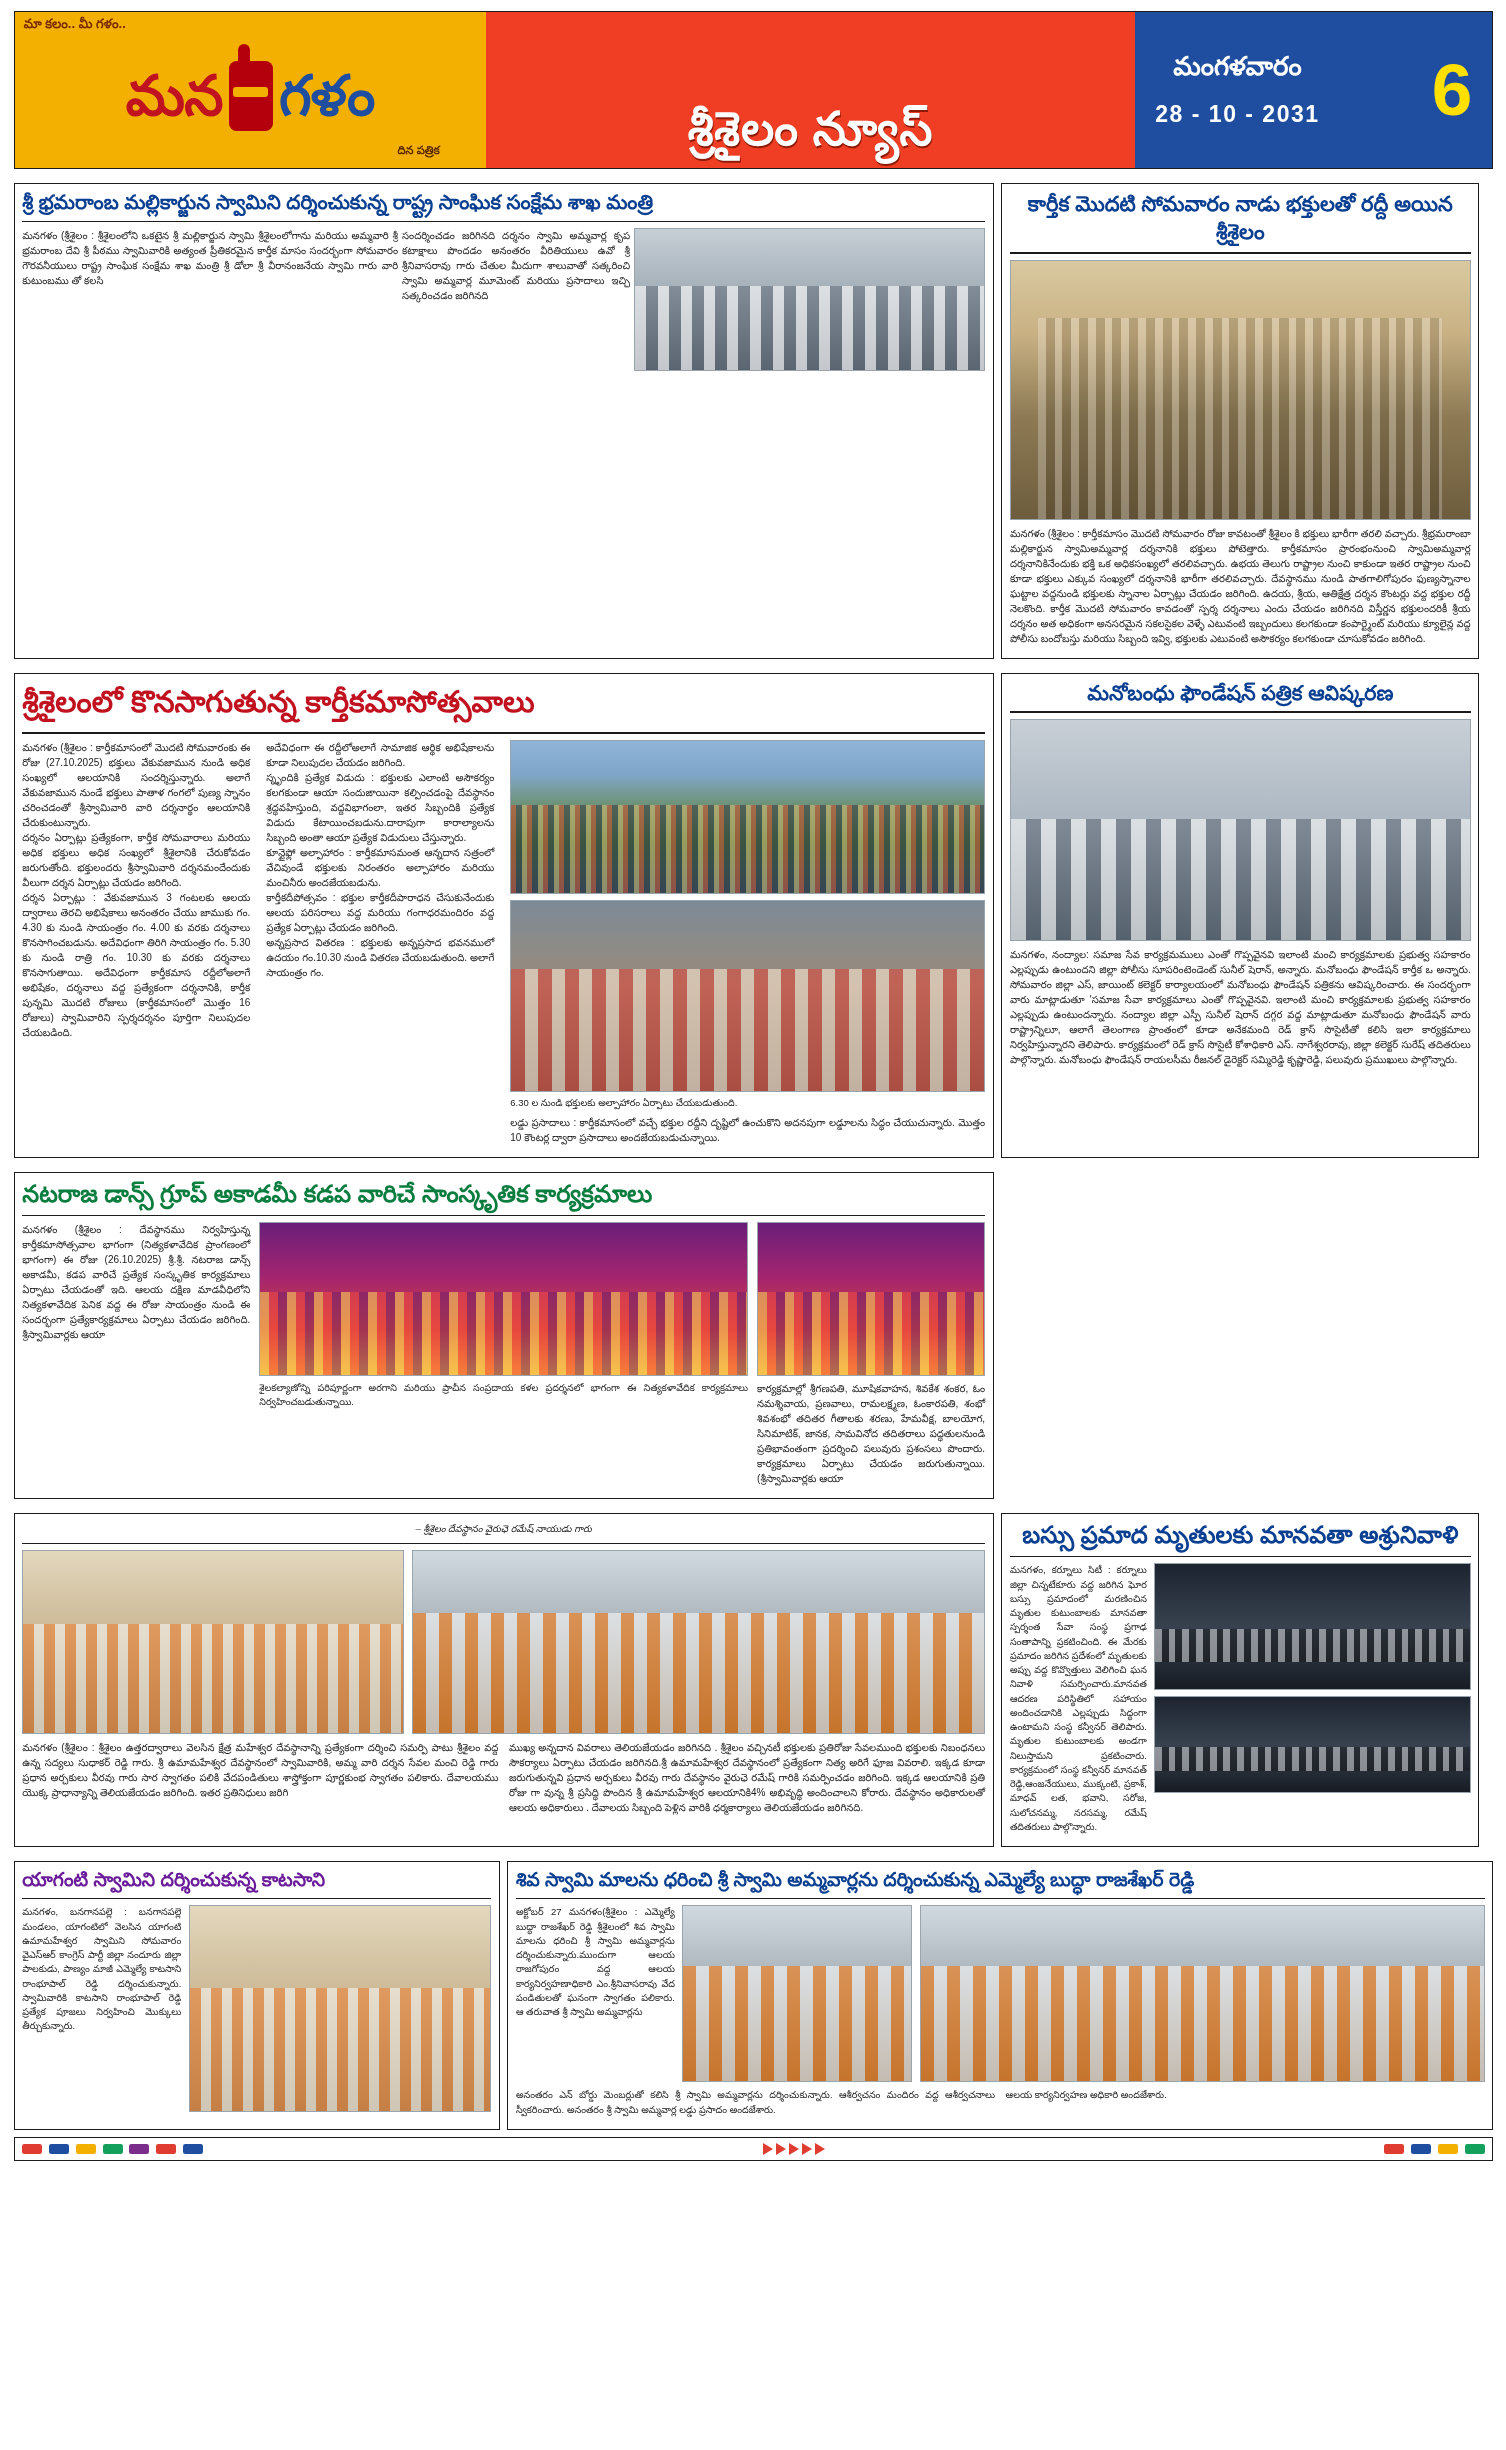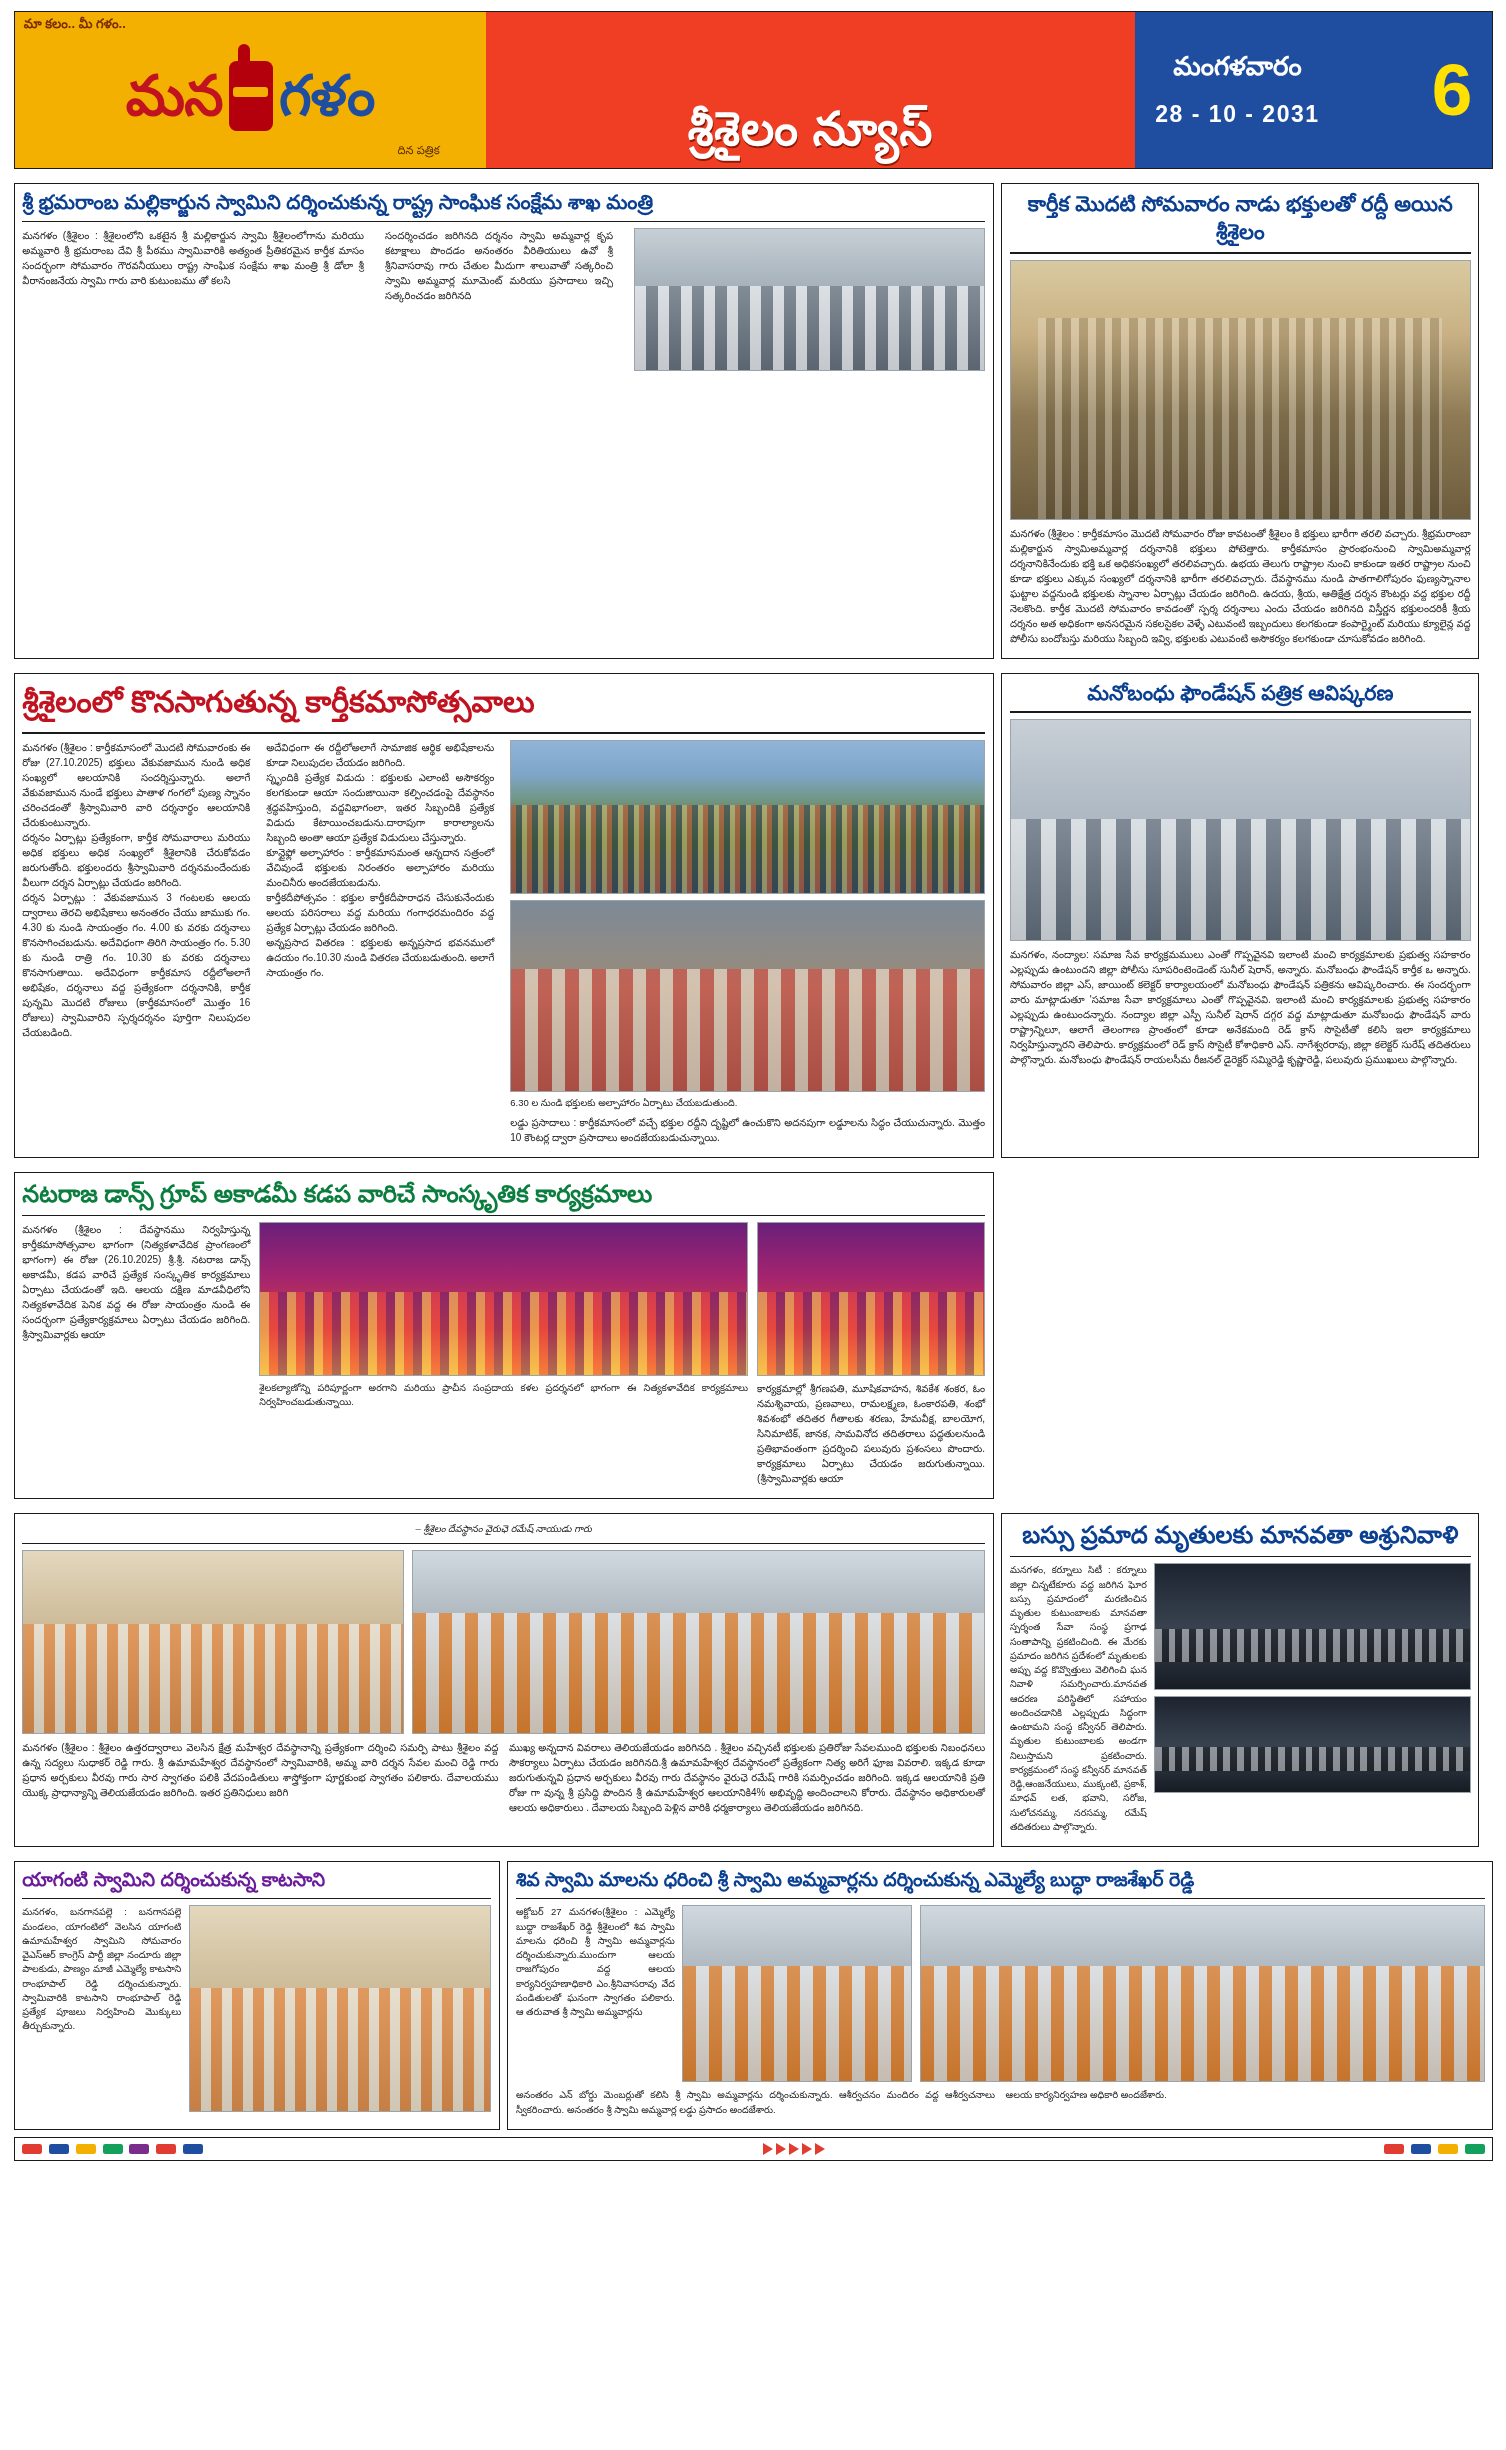--- a/index.html
+++ b/index.html
@@ -4,21 +4,21 @@
 <style>
   html,body{margin:0;padding:0;background:#ffffff;}
   body{width:1507px;font-family:"Liberation Sans",sans-serif;color:#111;}
   .page{width:1507px;min-height:2450px;background:#ffffff;padding:0;box-sizing:border-box;position:relative;border-radius:14px;}
   .inner{padding:10.6px 13.7px 7.6px 13.7px;box-sizing:border-box;}
 
   
   .masthead{display:flex;height:158px;border:1.5px solid #1b1b1b;box-sizing:border-box;}
   .mh-left{width:471px;background:#f3b000;position:relative;display:flex;align-items:center;justify-content:center;flex-direction:column;overflow:hidden;}
   .mh-left .tag{position:absolute;top:4.6px;left:9px;font-size:13px;color:#7a2b00;font-weight:bold;}
-  .mh-left .sub{position:absolute;bottom:7.6px;right:46px;font-size:11.4px;color:#5a2a00;font-weight:normal;}
+  .mh-left .sub{position:absolute;bottom:7.6px;right:46px;font-size:11.4px;color:#5a2a00;font-weight:bold;}
   .mh-logo{display:flex;align-items:center;gap:4.6px;margin-top:12px;}
   .mh-logo .word{font-size:56px;font-weight:bold;color:#c1121f;letter-spacing:-0.8px;line-height:1;}
   .mh-logo .word2{font-size:56px;font-weight:bold;color:#1f4ea1;letter-spacing:-0.8px;line-height:1;}
   .fist{width:44px;height:70px;background:#b3000c;border-radius:7.6px;position:relative;margin:0 1.5px;}
   .fist:before{content:"";position:absolute;left:9px;top:-16.7px;width:12px;height:26px;background:#b3000c;border-radius:6px;}
   .fist:after{content:"";position:absolute;left:4.6px;top:26px;width:35px;height:10.6px;background:#f3b000;border-radius:3px;}
   .mh-mid{flex:1;background:#ef3e23;display:flex;align-items:flex-end;justify-content:center;}
   .mh-mid .t{font-size:47px;color:#ffffff;font-weight:bold;letter-spacing:0.8px;text-shadow:0.8px 1.5px 0 #8d1a06;}
   .mh-right{width:357px;background:#1f4ea1;display:flex;align-items:center;justify-content:space-between;padding:0 20px;box-sizing:border-box;}
   .mh-right .dates{display:flex;flex-direction:column;align-items:center;color:#fff;}
@@ -104,21 +104,21 @@
       </div>
       <div class="pageno">6</div>
     </div>
   </div>
 
   <div class="cols">
 
     <div class="box section" style="width:980px;">
       <div class="hl hl-blue" style="font-size:20px;">శ్రీ భ్రమరాంబ మల్లికార్జున స్వామిని దర్శించుకున్న రాష్ట్ర సాంఘిక సంక్షేమ శాఖ మంత్రి</div>
       <div class="divider"></div>
-      <div style="display:flex;gap:21px;">
+      <div style="display:flex;gap:4px;">
         <div style="flex:1;">
           <p class="body">మనగళం (శ్రీశైలం : శ్రీశైలంలోని ఒకటైన శ్రీ మల్లికార్జున స్వామి శ్రీశైలంలోగాను మరియు అమ్మవారి శ్రీ భ్రమరాంబ దేవి శ్రీ పీఠము స్వామివారికి అత్యంత ప్రీతికరమైన కార్తీక మాసం సందర్భంగా సోమవారం గౌరవనీయులు రాష్ట్ర సాంఘిక సంక్షేమ శాఖ మంత్రి శ్రీ డోలా శ్రీ వీరానంజనేయ స్వామి గారు వారి కుటుంబము తో కలసి</p>
         </div>
         <div style="width:228px;">
           <p class="body">సందర్శించడం జరిగినది దర్శనం స్వామి అమ్మవార్ల కృప కటాక్షాలు పొందడం అనంతరం వీరితియులు ఉవో శ్రీ శ్రీనివాసరావు గారు చేతుల మీదుగా శాలువాతో సత్కరించి స్వామి అమ్మవార్ల మూమెంట్ మరియు ప్రసాదాలు ఇచ్చి సత్కరించడం జరిగినది</p>
         </div>
         <div class="photo p-award" style="width:349px;height:141px;"></div>
       </div>
     </div>
 

